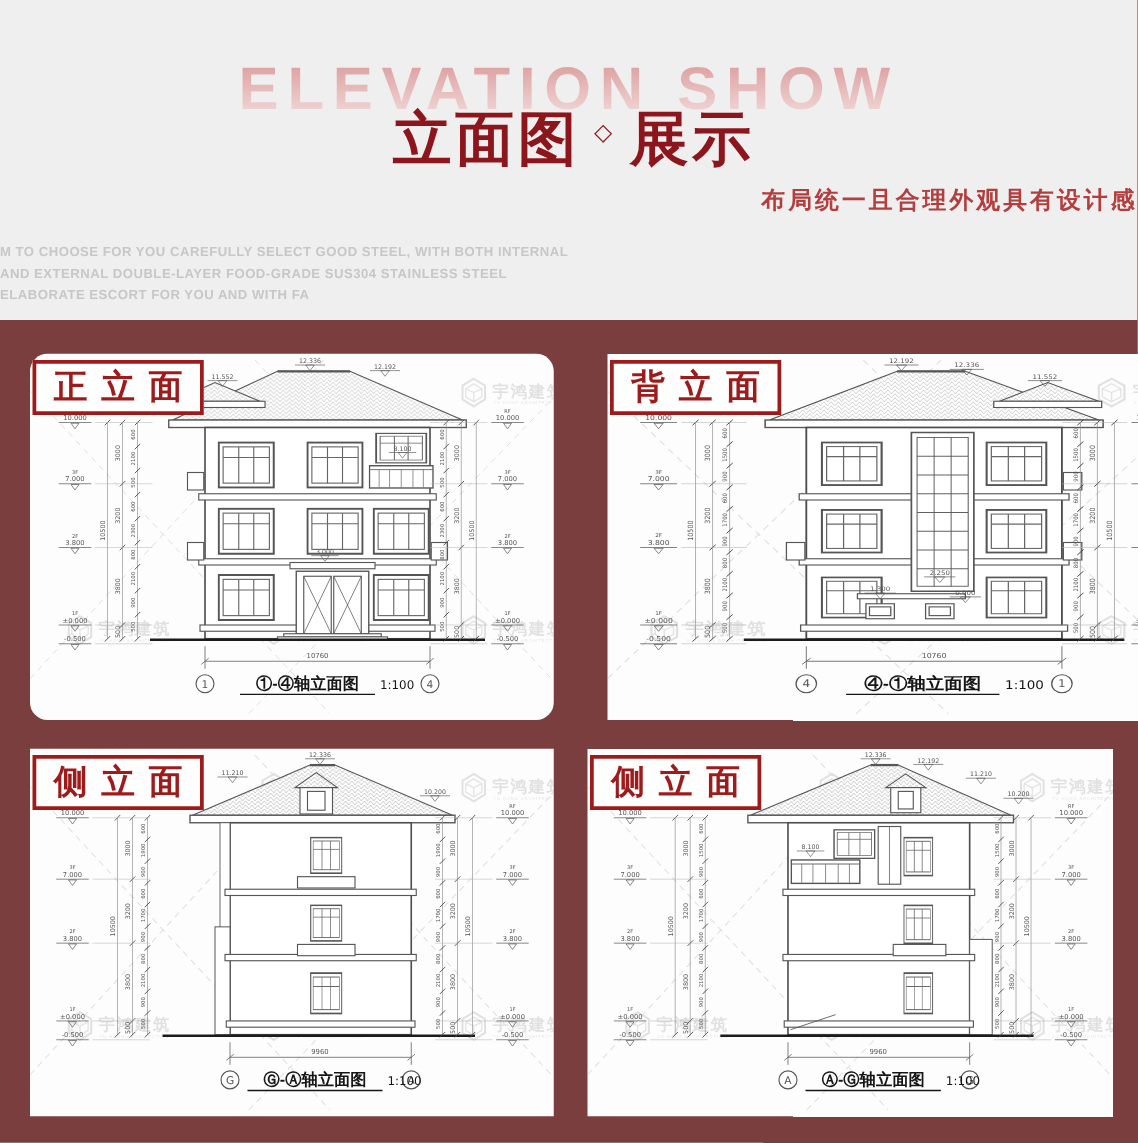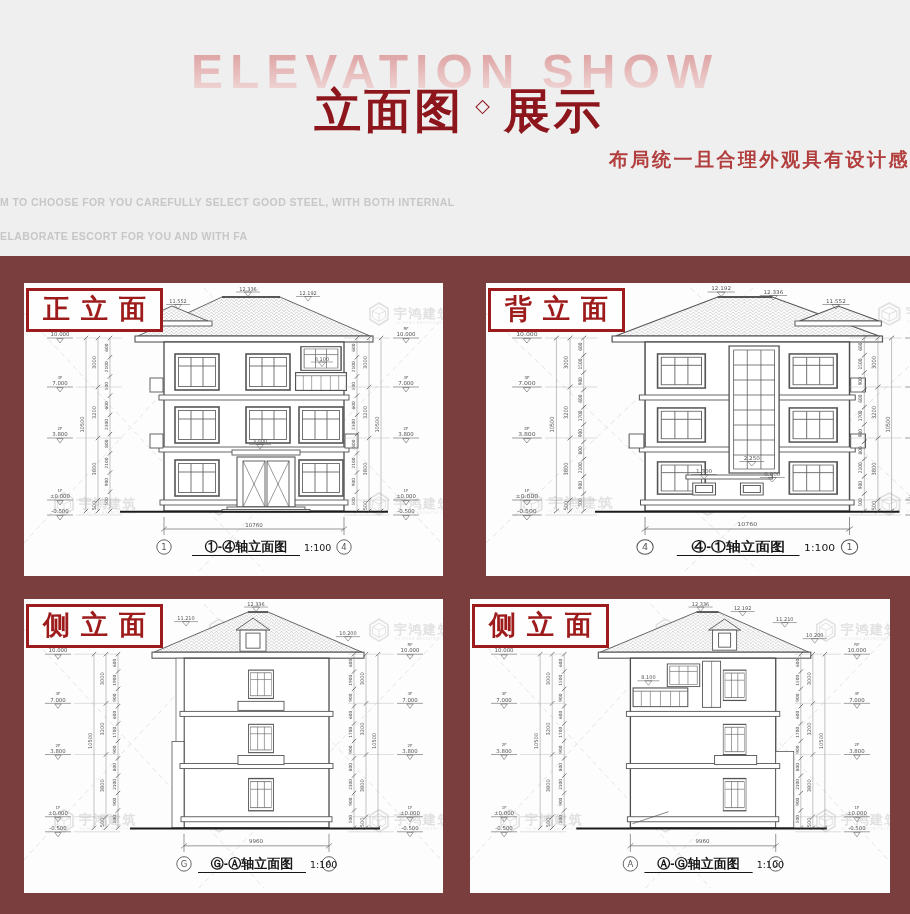--- a/index.html
+++ b/index.html
@@ -18,21 +18,21 @@
     font-size:47px;font-weight:800;color:#8c161c;letter-spacing:3px;}
   .title .sep{display:inline-block;font-size:19px;vertical-align:15px;margin:0 11px;font-weight:400;}
   .subtitle{position:absolute;top:147px;left:0;width:100%;margin:0;text-align:right;
     font-size:19px;font-weight:700;color:#b23f3e;letter-spacing:2.5px;}
   .desc{position:absolute;left:0;width:100%;margin:0;
     font-size:10.5px;font-weight:600;color:#c7c7c7;letter-spacing:.4px;}
   .d1{top:196px}.d2{top:213px}.d3{top:230px}
 
   
   .panel{position:absolute;background:#fdfdfd;}
-  .p1{left:24px;top:283px;width:419px;height:293px;}
+  .p1{left:24px;top:283px;width:419px;height:293px;border-radius:14px;}
   .p2{left:486px;top:283px;width:476px;height:293px;}
   .p3{left:24px;top:599px;width:419px;height:294px;}
   .p4{left:470px;top:599px;width:420px;height:294px;}
   .panel svg.drawing{position:absolute;left:0;top:0;width:100%;height:100%;}
   .panel-label{position:absolute;left:2px;top:5px;z-index:3;
     border:3px solid #9e1b1b;background:#fefefe;color:#9e1b1b;
     font-size:27px;font-weight:800;letter-spacing:11px;line-height:1.15;
     padding:3px 3px 4px 14px;}
   .drawing text{font-family:"DejaVu Sans",sans-serif;fill:#555;}
   .drawing .cap{font-family:"Liberation Sans",sans-serif;font-weight:700;fill:#161616;}
@@ -73,20 +73,21 @@
   </defs>
 </svg>
 
 <div class="stage">
 
   <header class="hero">
     <div class="backdrop">ELEVATION SHOW</div>
     <h1 class="title"><span>立面图</span><span class="sep">◇</span><span>展示</span></h1>
     <p class="subtitle">布局统一且合理外观具有设计感</p>
     <p class="desc d1">M TO CHOOSE FOR YOU CAREFULLY SELECT GOOD STEEL, WITH BOTH INTERNAL</p>
+    <p class="desc d2">AND EXTERNAL DOUBLE-LAYER FOOD-GRADE SUS304 STAINLESS STEEL</p>
     <p class="desc d3">ELABORATE ESCORT FOR YOU AND WITH FA</p>
   </header>
 
   <section class="panel p1">
     <div class="panel-label"><span>正立面</span></div>
     <svg class="drawing" viewBox="0 0 419 293" preserveAspectRatio="none">
       <g class="wmk">
         <use href="#wm" x="30" y="20"></use>
           <use href="#wm" x="185" y="20"></use>
           <use href="#wm" x="345" y="20"></use>

